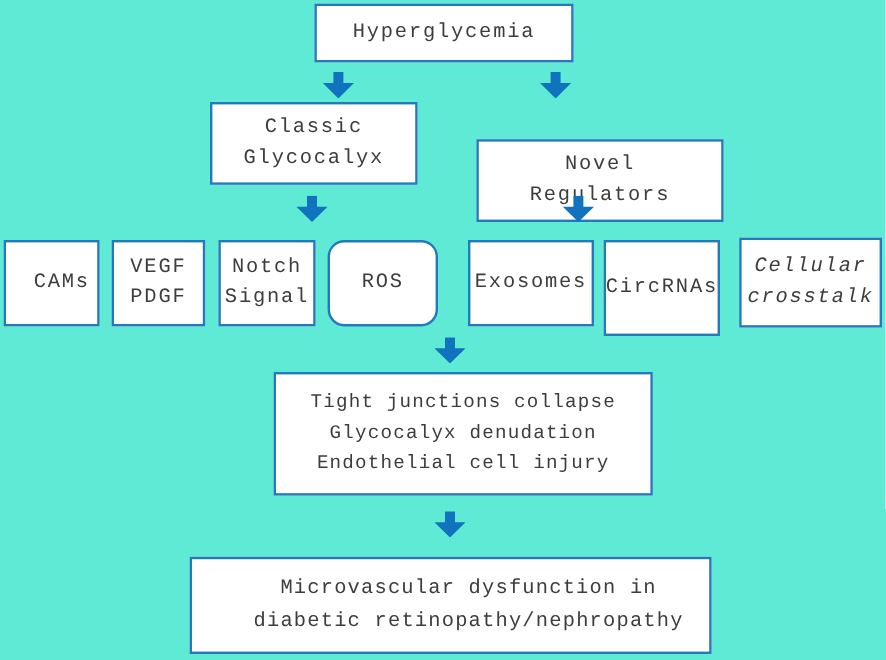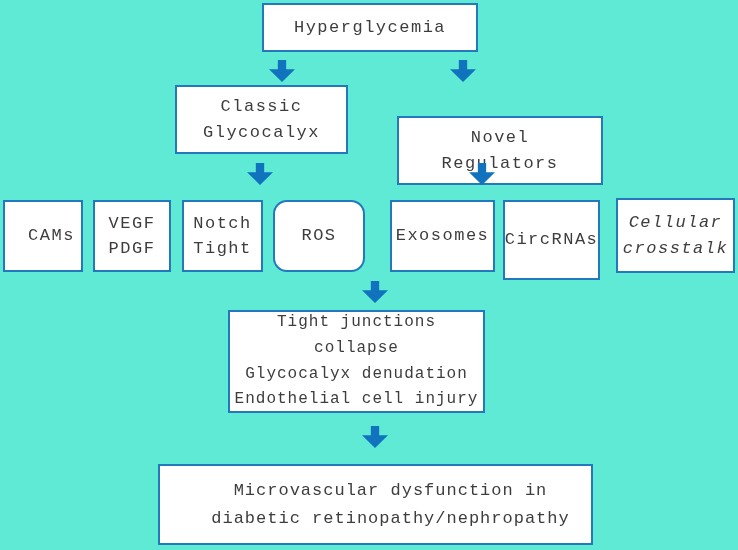--- a/index.html
+++ b/index.html
@@ -41,21 +41,21 @@
   #n-hyper   { left: 262px; top: 3px;   width: 216px; height: 49px; }
   #n-classic { left: 175px; top: 85px;  width: 173px; height: 69px; }
   #n-novel   { left: 397px; top: 85px;  width: 206px; height: 69px; margin-top: 31px; }
   #n-cams    { left: 3px;   top: 200px; width: 80px;  height: 72px; padding-left: 17px; }
   #n-vegf    { left: 93px;  top: 200px; width: 78px;  height: 72px; }
   #n-notch   { left: 182px; top: 200px; width: 81px;  height: 72px; }
   #n-ros     { left: 273px; top: 200px; width: 92px;  height: 72px; border-radius: 14px; }
   #n-exo     { left: 390px; top: 200px; width: 105px; height: 72px; }
   #n-circ    { left: 503px; top: 200px; width: 97px;  height: 80px; }
   #n-cell    { left: 616px; top: 198px; width: 119px; height: 75px; font-style: italic; }
-  #n-injury  { left: 228px; top: 310px; width: 257px; height: 103px; font-size: 16px; letter-spacing: 1px; line-height: 1.6; }
+  #n-injury  { left: 228px; top: 310px; width: 316px; height: 103px; font-size: 16px; letter-spacing: 1px; line-height: 1.6; }
   #n-micro   { left: 158px; top: 464px; width: 435px; height: 81px;  letter-spacing: 1px; line-height: 1.6; padding-left: 30px; }
   
   #a1 { left: 269px; top: 60px; }
   #a2 { left: 450px; top: 60px; }
   #a3 { left: 247px; top: 163px; }
   #a4 { left: 469px; top: 163px; }
   #a5 { left: 362px; top: 281px; }
   #a6 { left: 362px; top: 426px; }
 </style>
 </head>
@@ -73,21 +73,21 @@
   <div class="node" id="n-novel">Novel
 Regulators</div>
 
   <div class="arrow" id="a3"></div>
   <div class="arrow" id="a4"></div>
 
   <div class="node" id="n-cams">CAMs</div>
   <div class="node" id="n-vegf">VEGF
 PDGF</div>
   <div class="node" id="n-notch">Notch
-Tight</div>
+Signal</div>
   <div class="node" id="n-ros">ROS</div>
   <div class="node" id="n-exo">Exosomes</div>
   <div class="node" id="n-circ">CircRNAs</div>
   <div class="node" id="n-cell">Cellular
 crosstalk</div>
 
   <div class="arrow" id="a5"></div>
 
   <div class="node" id="n-injury">Tight junctions collapse
 Glycocalyx denudation

